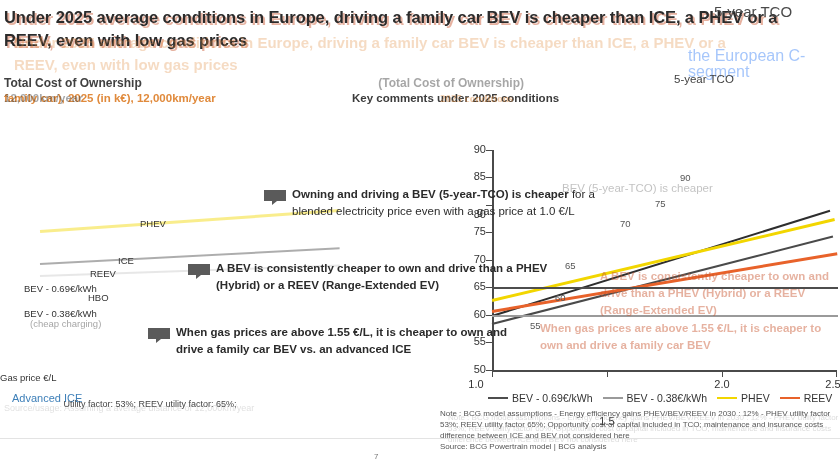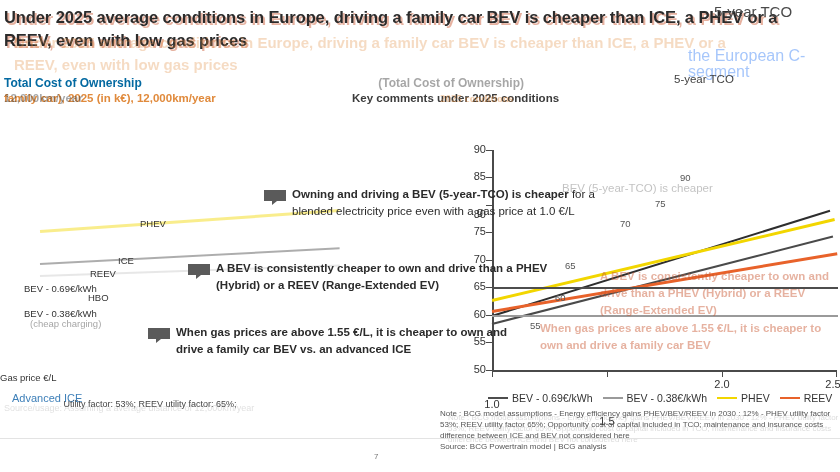--- a/index.html
+++ b/index.html
@@ -40,21 +40,21 @@
   }
   #right-sub{
     right:12px;top:48px;width:140px;font-size:16px;color:#3b82f6;line-height:16px;
   }
   #right-tco{
     right:6px;top:72px;width:160px;font-size:11.5px;color:#3f3f3f;line-height:15px;
   }
 
   
   #axis-head{
-    left:4px;top:76px;width:520px;font-size:12px;color:#0369a1;font-weight:bold;
+    left:4px;top:76px;width:520px;font-size:12px;color:#404040;font-weight:bold;
   }
   #axis-head2{
     left:4px;top:92px;width:560px;font-size:11.5px;color:#e08a3c;font-weight:bold;
   }
   #axis-head-dark{
     left:4px;top:76px;width:520px;font-size:12px;color:#3b3b3b;font-weight:bold;text-align:right;
   }
   #axis-head-dark2{
     left:4px;top:92px;width:560px;font-size:11.5px;color:#3b3b3b;font-weight:bold;
   }
@@ -138,21 +138,21 @@
 
 <div class="abs" id="plot">
 
   <div class="axisline" id="xaxis"></div>
   <div class="axisline" id="yaxis"></div>
 
   <div class="xtick" style="left:492px;"></div>
   <div class="xtick" style="left:607px;"></div>
   <div class="xtick" style="left:722px;"></div>
   <div class="xtick" style="left:836px;"></div>
-  <div class="xlab" style="left:492px;margin-top:20px;">1.0</div>
+  <div class="xlab" style="left:476px;">1.0</div>
   <div class="xlab" style="left:607px;margin-top:37px;">1.5</div>
   <div class="xlab" style="left:722px;">2.0</div>
   <div class="xlab" style="left:833px;">2.5</div>
 
   <div class="ytick" style="top:250px;"></div>
   <div class="ylab" style="top:243px;">50</div>
   <div class="ytick" style="top:222px;"></div>
   <div class="ylab" style="top:215px;">55</div>
   <div class="ytick" style="top:195px;"></div>
   <div class="ylab" style="top:188px;">60</div>

